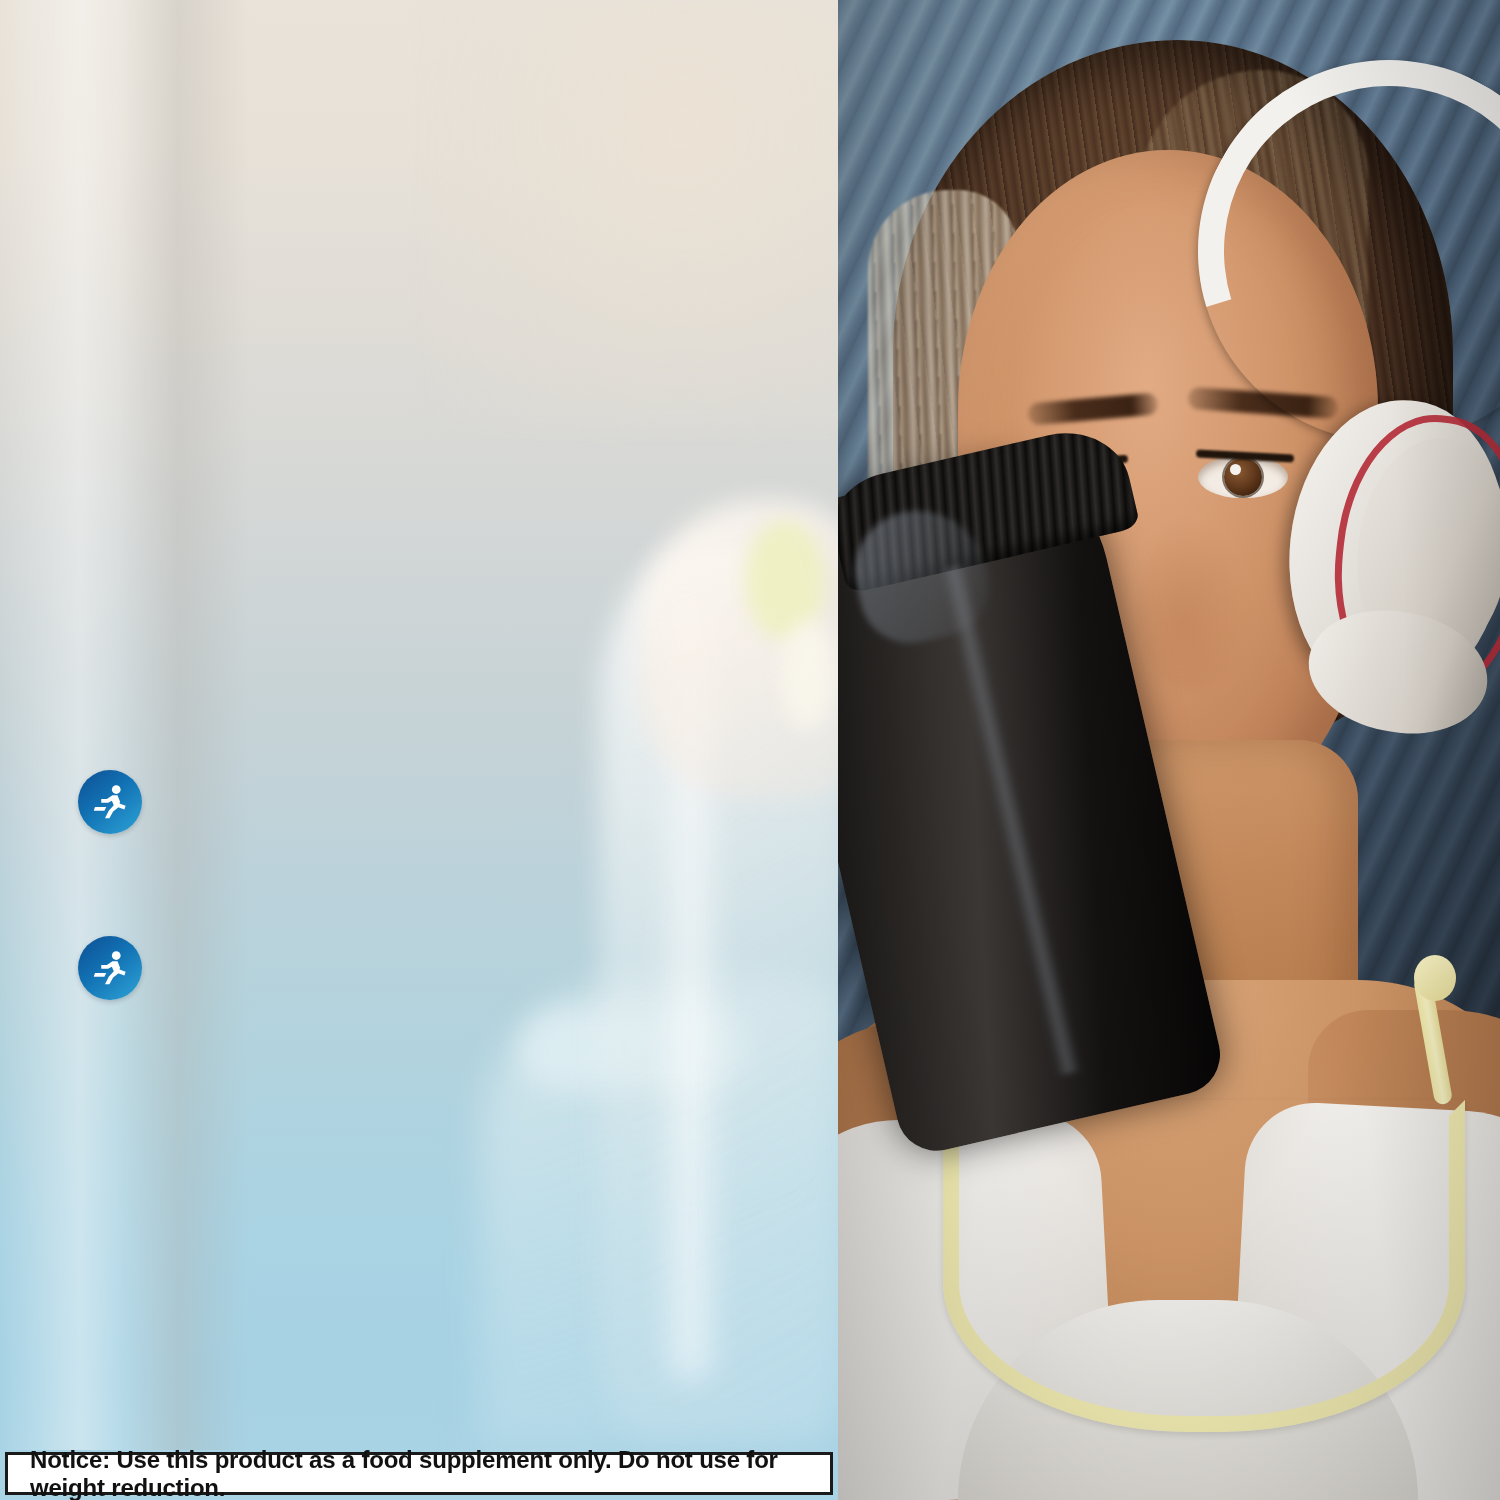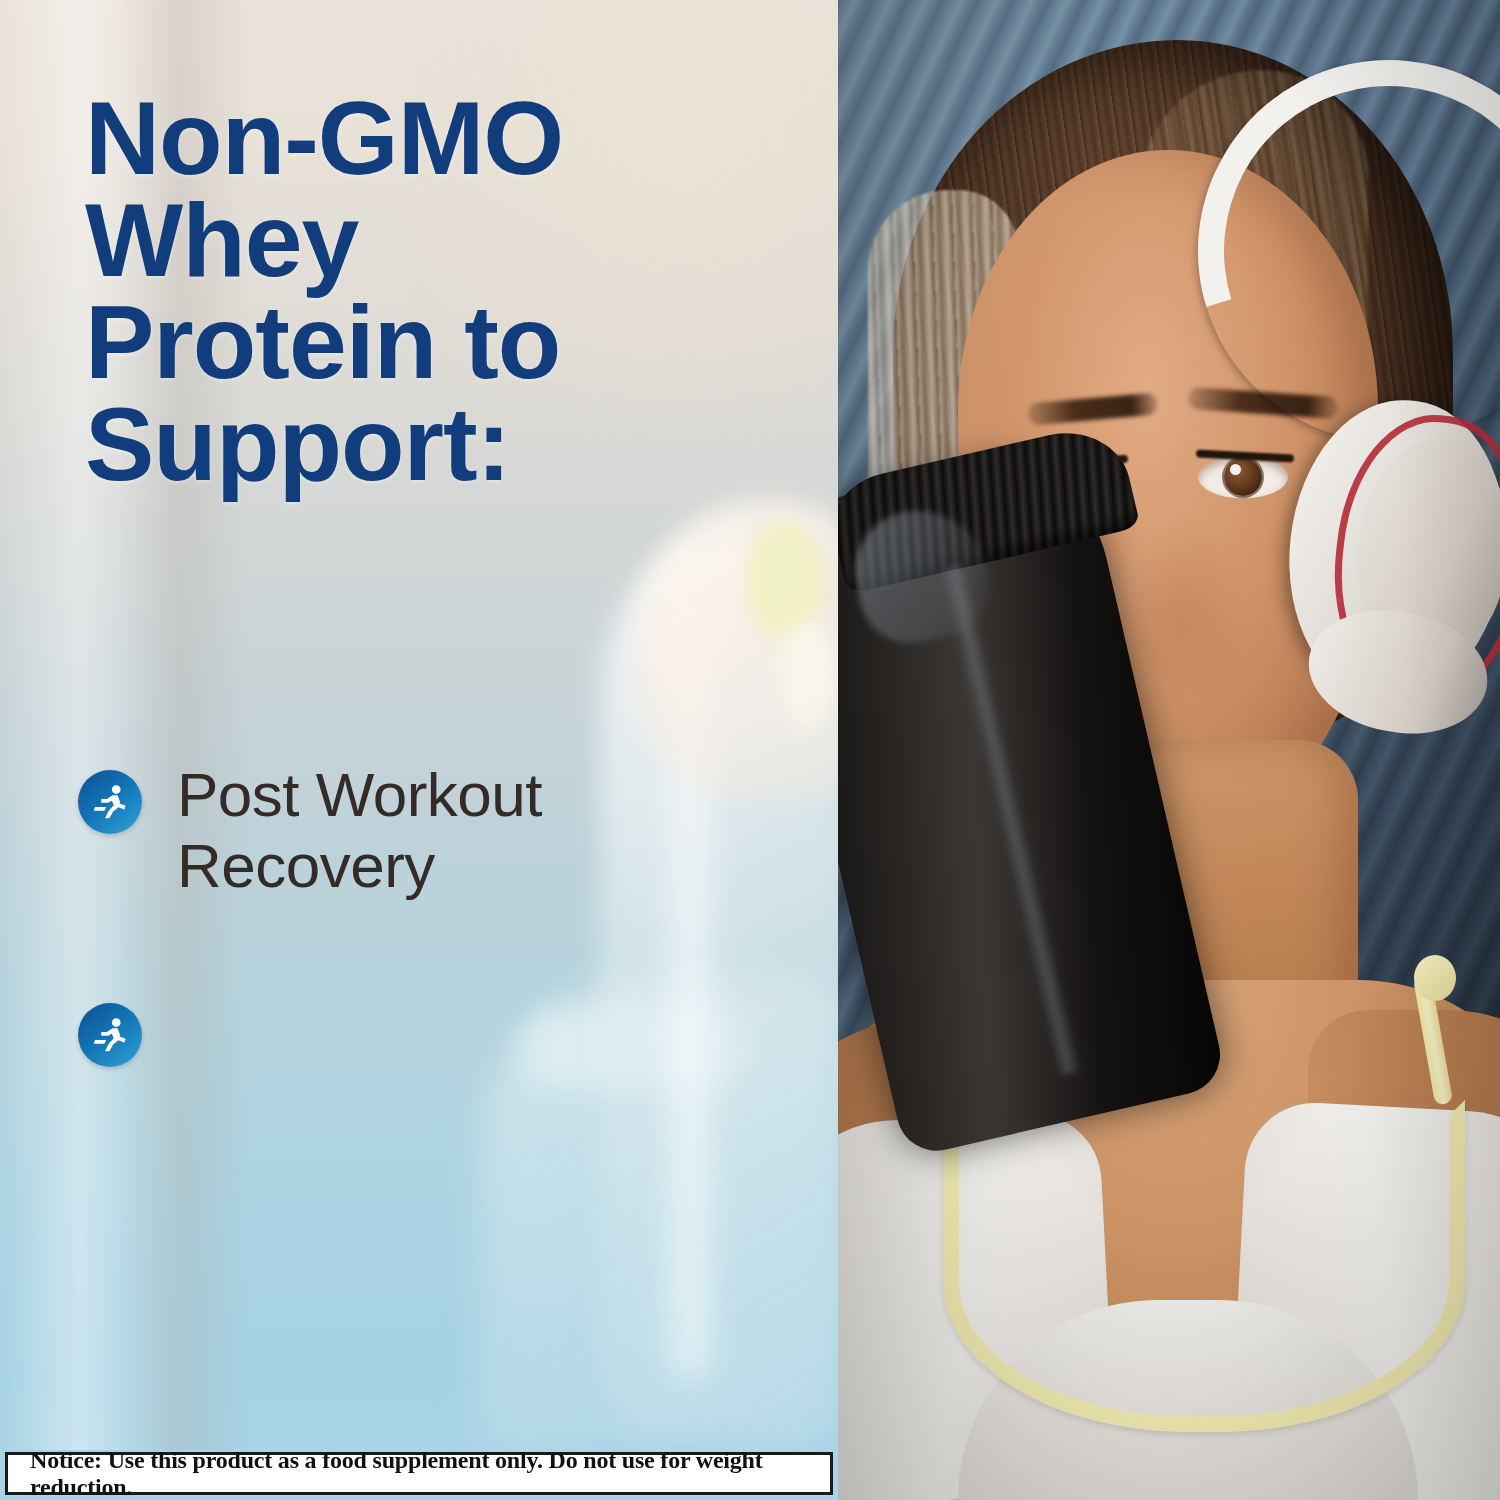--- a/index.html
+++ b/index.html
@@ -194,21 +194,20 @@
     left: 5px;
     top: 1452px;
     width: 828px;
     height: 43px;
     box-sizing: border-box;
     background: #ffffff;
     border: 3px solid #1a1a1a;
     display: flex;
     align-items: center;
     padding-left: 22px;
-    font-family: Liberation Serif, serif;
   }
   #notice-text {
     font-size: 24px;
     font-weight: 700;
     color: #111111;
     letter-spacing: -0.2px;
   }
 
   
   #photo-panel {
@@ -479,38 +478,32 @@
     <div class="ghost" id="ghost-band-left"></div>
     <div class="ghost" id="ghost-band-left2"></div>
     <div class="ghost" id="ghost-arm"></div>
     <div class="ghost" id="ghost-wrist"></div>
     <div class="ghost" id="ghost-bottle"></div>
     <div class="ghost" id="ghost-bottle-hl"></div>
     <div class="ghost" id="ghost-hand"></div>
     <div class="ghost" id="ghost-nail"></div>
     <div class="ghost" id="ghost-nail2"></div>
 
-    <div id="headline">Non-GMO
-Whey
-Protein to
-Support:</div>
 
     <div id="bullets">
 
       <div class="bullet">
         <div class="bullet-icon">
           <svg viewBox="0 0 64 64" aria-hidden="true">
             <circle cx="42" cy="12" r="7" fill="#ffffff"></circle>
             <path d="M36 21 L27 27 L18 27 L18 33 L29 33 L35 30 L38 37 L30 46 L24 58 L31 58 L37 47 L46 40 L48 31 L44 21 Z" fill="#ffffff"></path>
             <path d="M8 40 L26 40 L23 46 L6 46 Z" fill="#ffffff"></path>
             <path d="M44 33 L57 38 L55 44 L42 39 Z" fill="#ffffff"></path>
           </svg>
         </div>
-        <div class="bullet-text">Post Workout
-Recovery</div>
       </div>
 
       <div class="bullet">
         <div class="bullet-icon">
           <svg viewBox="0 0 64 64" aria-hidden="true">
             <circle cx="42" cy="12" r="7" fill="#ffffff"></circle>
             <path d="M36 21 L27 27 L18 27 L18 33 L29 33 L35 30 L38 37 L30 46 L24 58 L31 58 L37 47 L46 40 L48 31 L44 21 Z" fill="#ffffff"></path>
             <path d="M8 40 L26 40 L23 46 L6 46 Z" fill="#ffffff"></path>
             <path d="M44 33 L57 38 L55 44 L42 39 Z" fill="#ffffff"></path>
           </svg>

